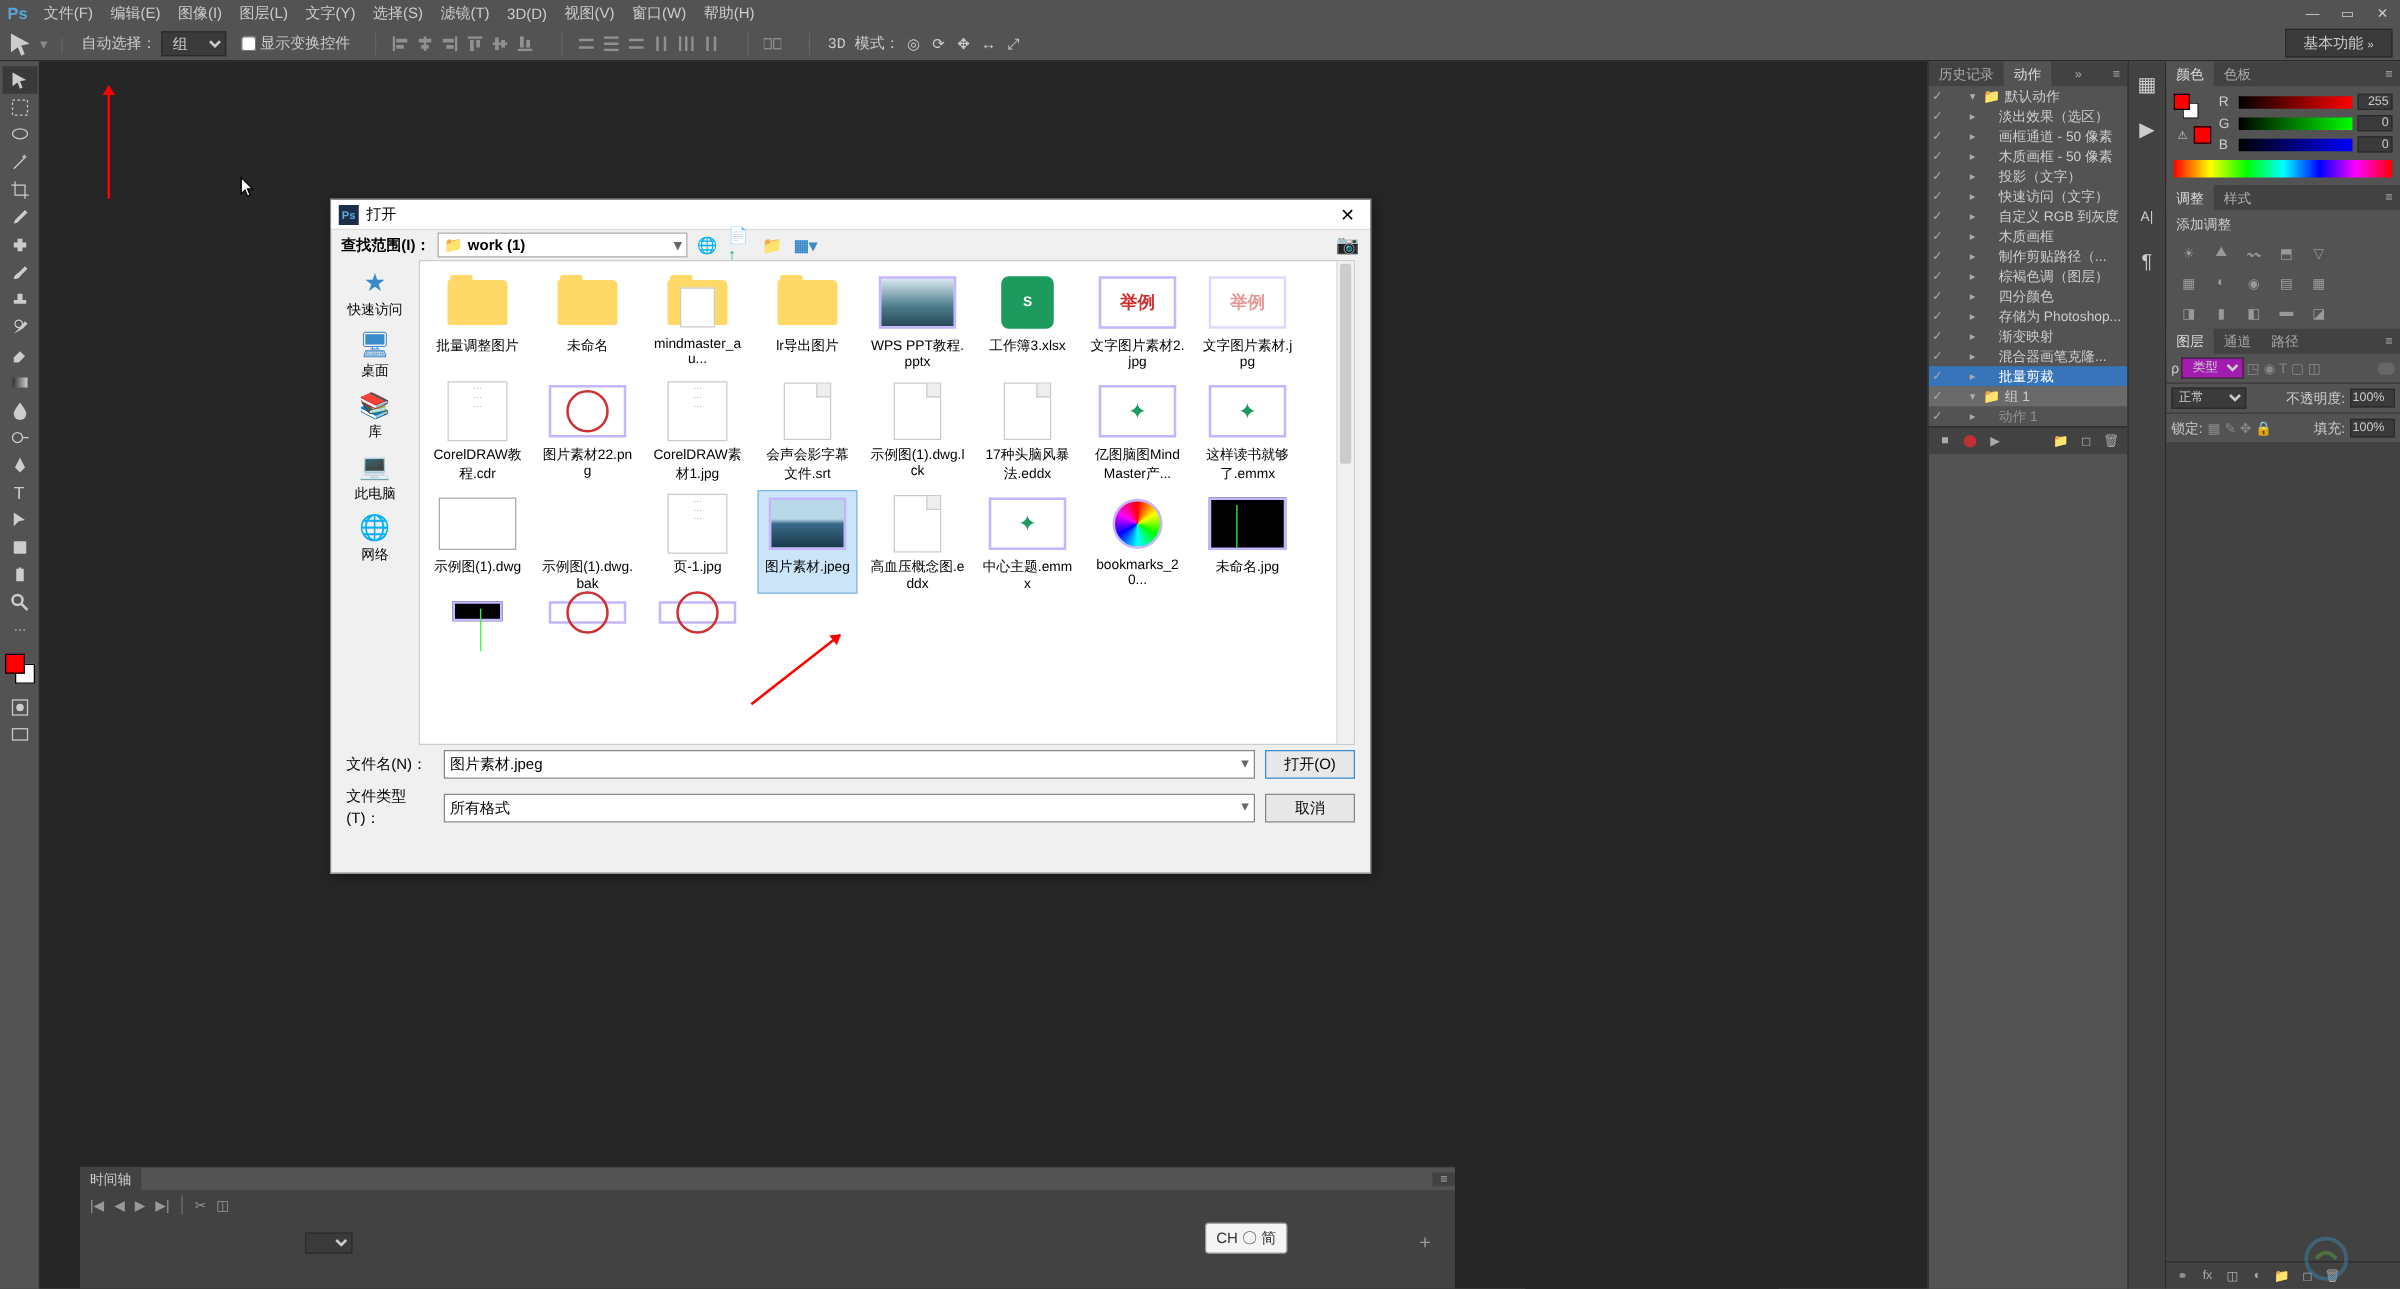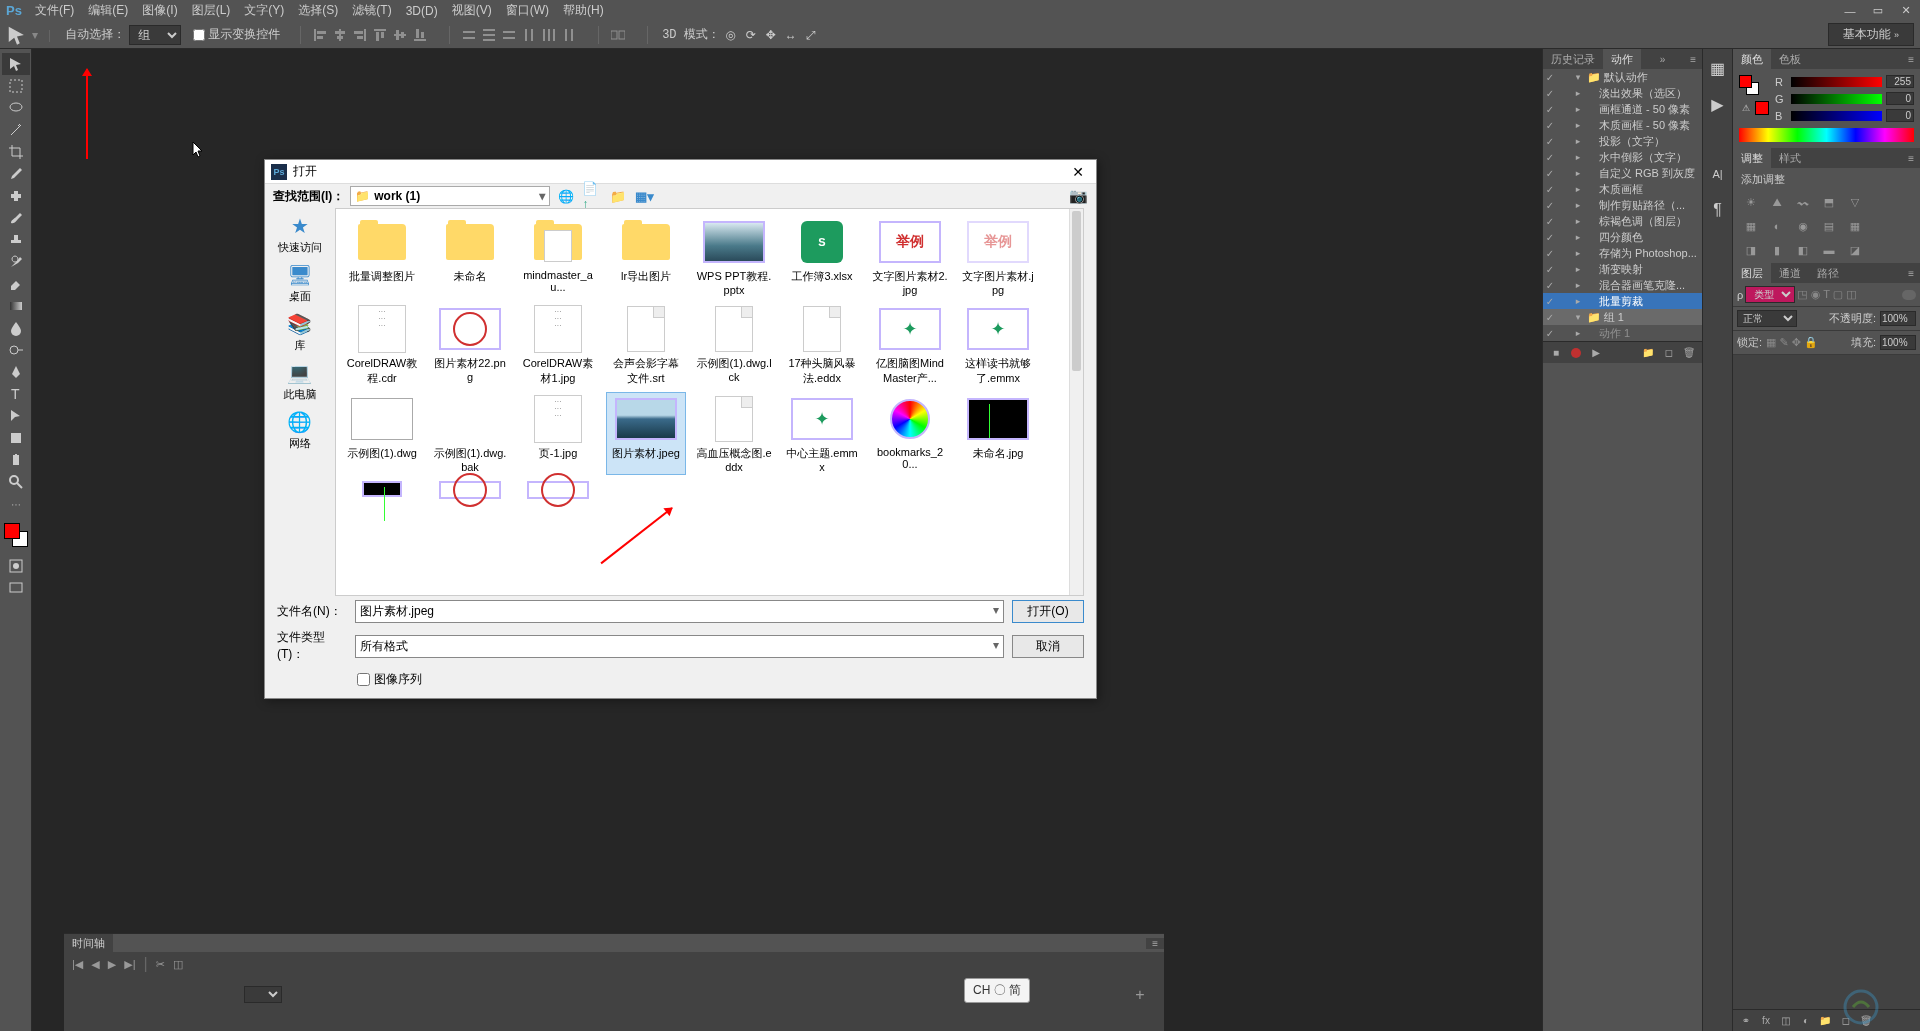--- a/index.html
+++ b/index.html
@@ -87,21 +87,21 @@
 
 .adj-panel { padding: 4px 8px; font-size: 11px; color: #ccc; }
 .adj-icons { display: flex; flex-wrap: wrap; gap: 6px; margin-top: 6px; }
 .adj-icon { width: 20px; height: 18px; color: #999; display:flex; align-items:center; justify-content:center;}
 
 
 .layers-filters { height: 24px; display: flex; align-items: center; gap: 2px; padding: 0 4px; font-size: 11px; color: #ccc; border-bottom: 1px solid #3a3a3a;}
 .layer-controls { height: 24px; display: flex; align-items: center; gap: 4px; padding: 0 4px; font-size: 11px; color: #ccc; border-bottom: 1px solid #3a3a3a;}
 .layer-controls select, .layer-controls input { background:#3a3a3a; border:1px solid #2a2a2a; color:#ccc; font-size:10px; padding:1px;}
 .layer-empty { flex: 1; background: #424242; }
-.opt-sel { background:#be185d; border:1px solid #2a2a2a; color:#ccc; font-size:10px; padding:1px 4px;}
+.opt-sel { background:#a21caf; border:1px solid #2a2a2a; color:#ccc; font-size:10px; padding:1px 4px;}
 
 
 .timeline { position: absolute; bottom: 0; left: 32px; right: 378px; height: 98px; background: #424242; border-top: 1px solid #2a2a2a;}
 .timeline-tab { height: 18px; background: #535353; display: flex; align-items: center; font-size: 11px; color: #ccc;}
 .timeline-tab span { background: #424242; padding: 2px 8px; }
 .timeline-controls { height: 24px; display: flex; align-items: center; gap: 8px; padding: 0 8px; color: #999;}
 .tl-btn { font-size: 11px; }
 .timeline-body { display: flex; height: 36px; align-items: center; padding-left: 180px;}
 .tl-select { background:#3a3a3a; border:1px solid #2a2a2a; color:#ccc; font-size:10px; padding:1px 8px;}
 .ime-badge { position: absolute; bottom: 28px; right: 134px; background: #f4f4f4; border: 1px solid #999; border-radius: 3px; padding: 3px 8px; font-size: 12px; color: #333;}
@@ -648,24 +648,20 @@
         <div class="dlg-row">
           <span class="dlg-row-label">文件名(N)：</span>
           <div class="dlg-combo"><span>图片素材.jpeg</span><span style="float:right;color:#666">▾</span></div>
           <div class="dlg-btn primary">打开(O)</div>
         </div>
         <div class="dlg-row">
           <span class="dlg-row-label">文件类型(T)：</span>
           <div class="dlg-combo"><span>所有格式</span><span style="float:right;color:#666">▾</span></div>
           <div class="dlg-btn">取消</div>
         </div>
-        <label class="dlg-chk">
-          <input type="checkbox" style="">
-            <span>图像序列</span>
-        </label>
       </div>
     </div>
 
     <div class="timeline">
       <div class="timeline-tab">
           <span>时间轴</span>
         <span style="margin-left:auto;padding:0 6px;color:#aaa;font-size:10px">≡</span>
       </div>
       <div class="timeline-controls">
         <span class="tl-btn">|◀</span>
@@ -721,21 +717,21 @@
           <div class="action-row">
             <span class="action-check">✓</span>
             <span class="action-modal"></span>
             <span class="action-toggle">▸</span>
             <span class="action-label action-indent">投影（文字）</span>
           </div>
           <div class="action-row">
             <span class="action-check">✓</span>
             <span class="action-modal"></span>
             <span class="action-toggle">▸</span>
-            <span class="action-label action-indent">水中倒影（文字）</span>
+            <span class="action-label action-indent">快速访问（文字）</span>
           </div>
           <div class="action-row">
             <span class="action-check">✓</span>
             <span class="action-modal"></span>
             <span class="action-toggle">▸</span>
             <span class="action-label action-indent">自定义 RGB 到灰度</span>
           </div>
           <div class="action-row">
             <span class="action-check">✓</span>
             <span class="action-modal"></span>

